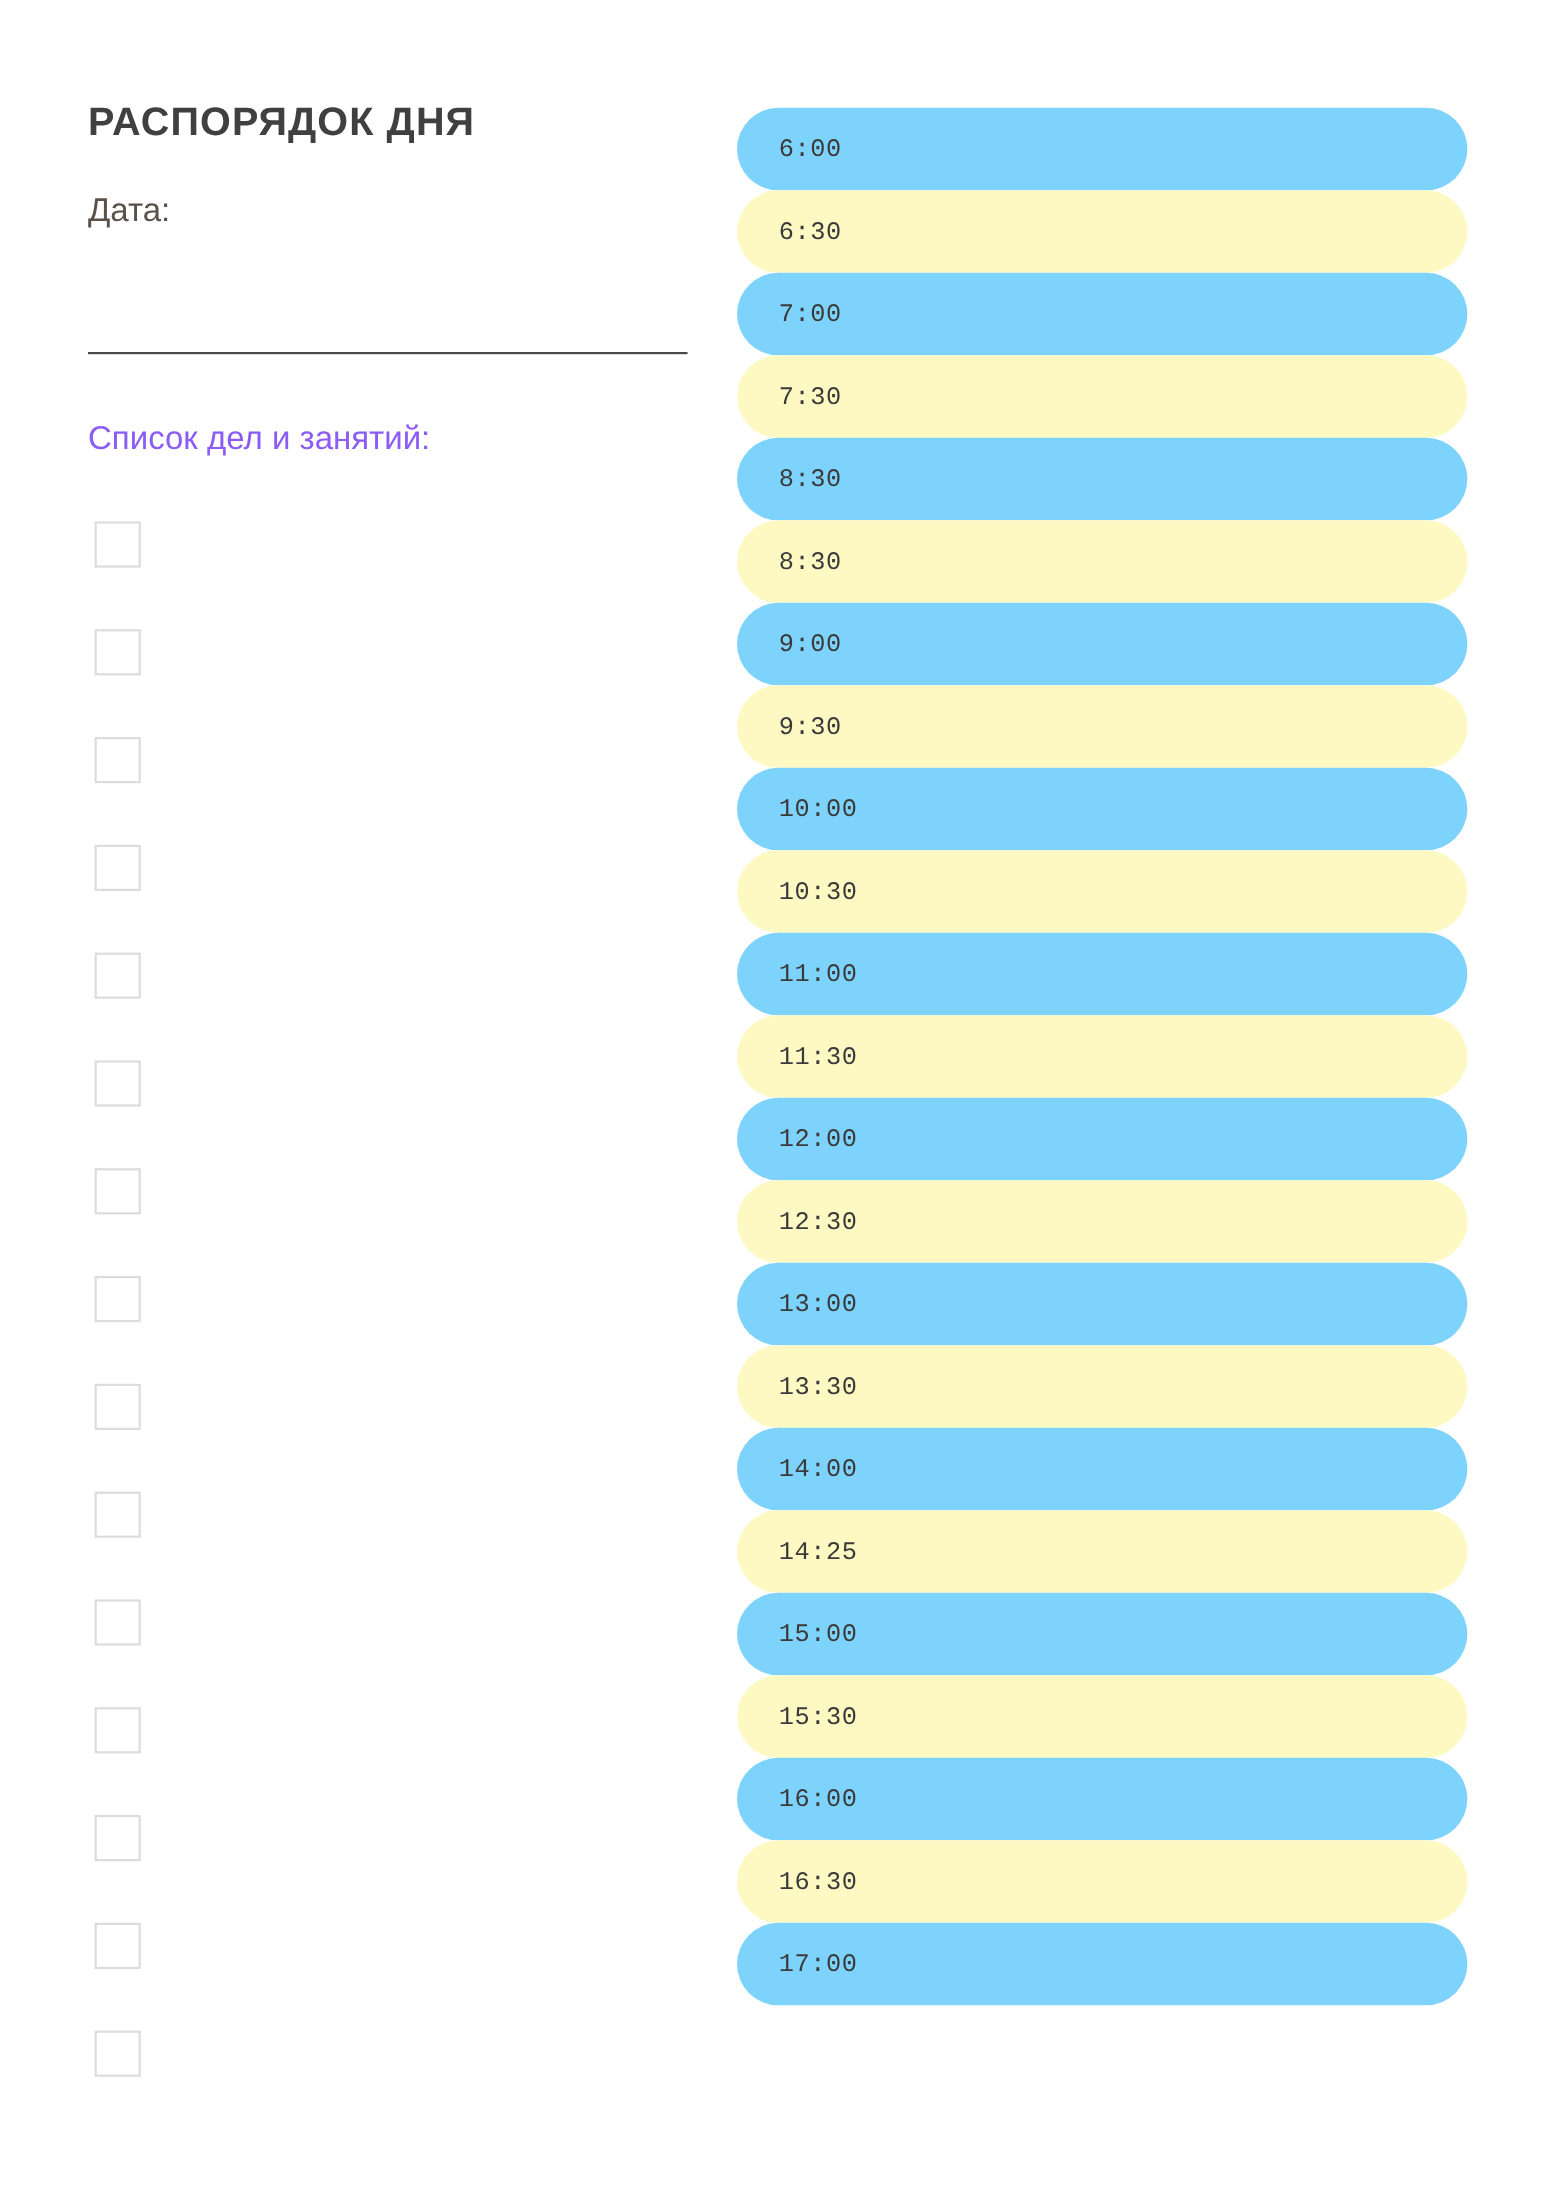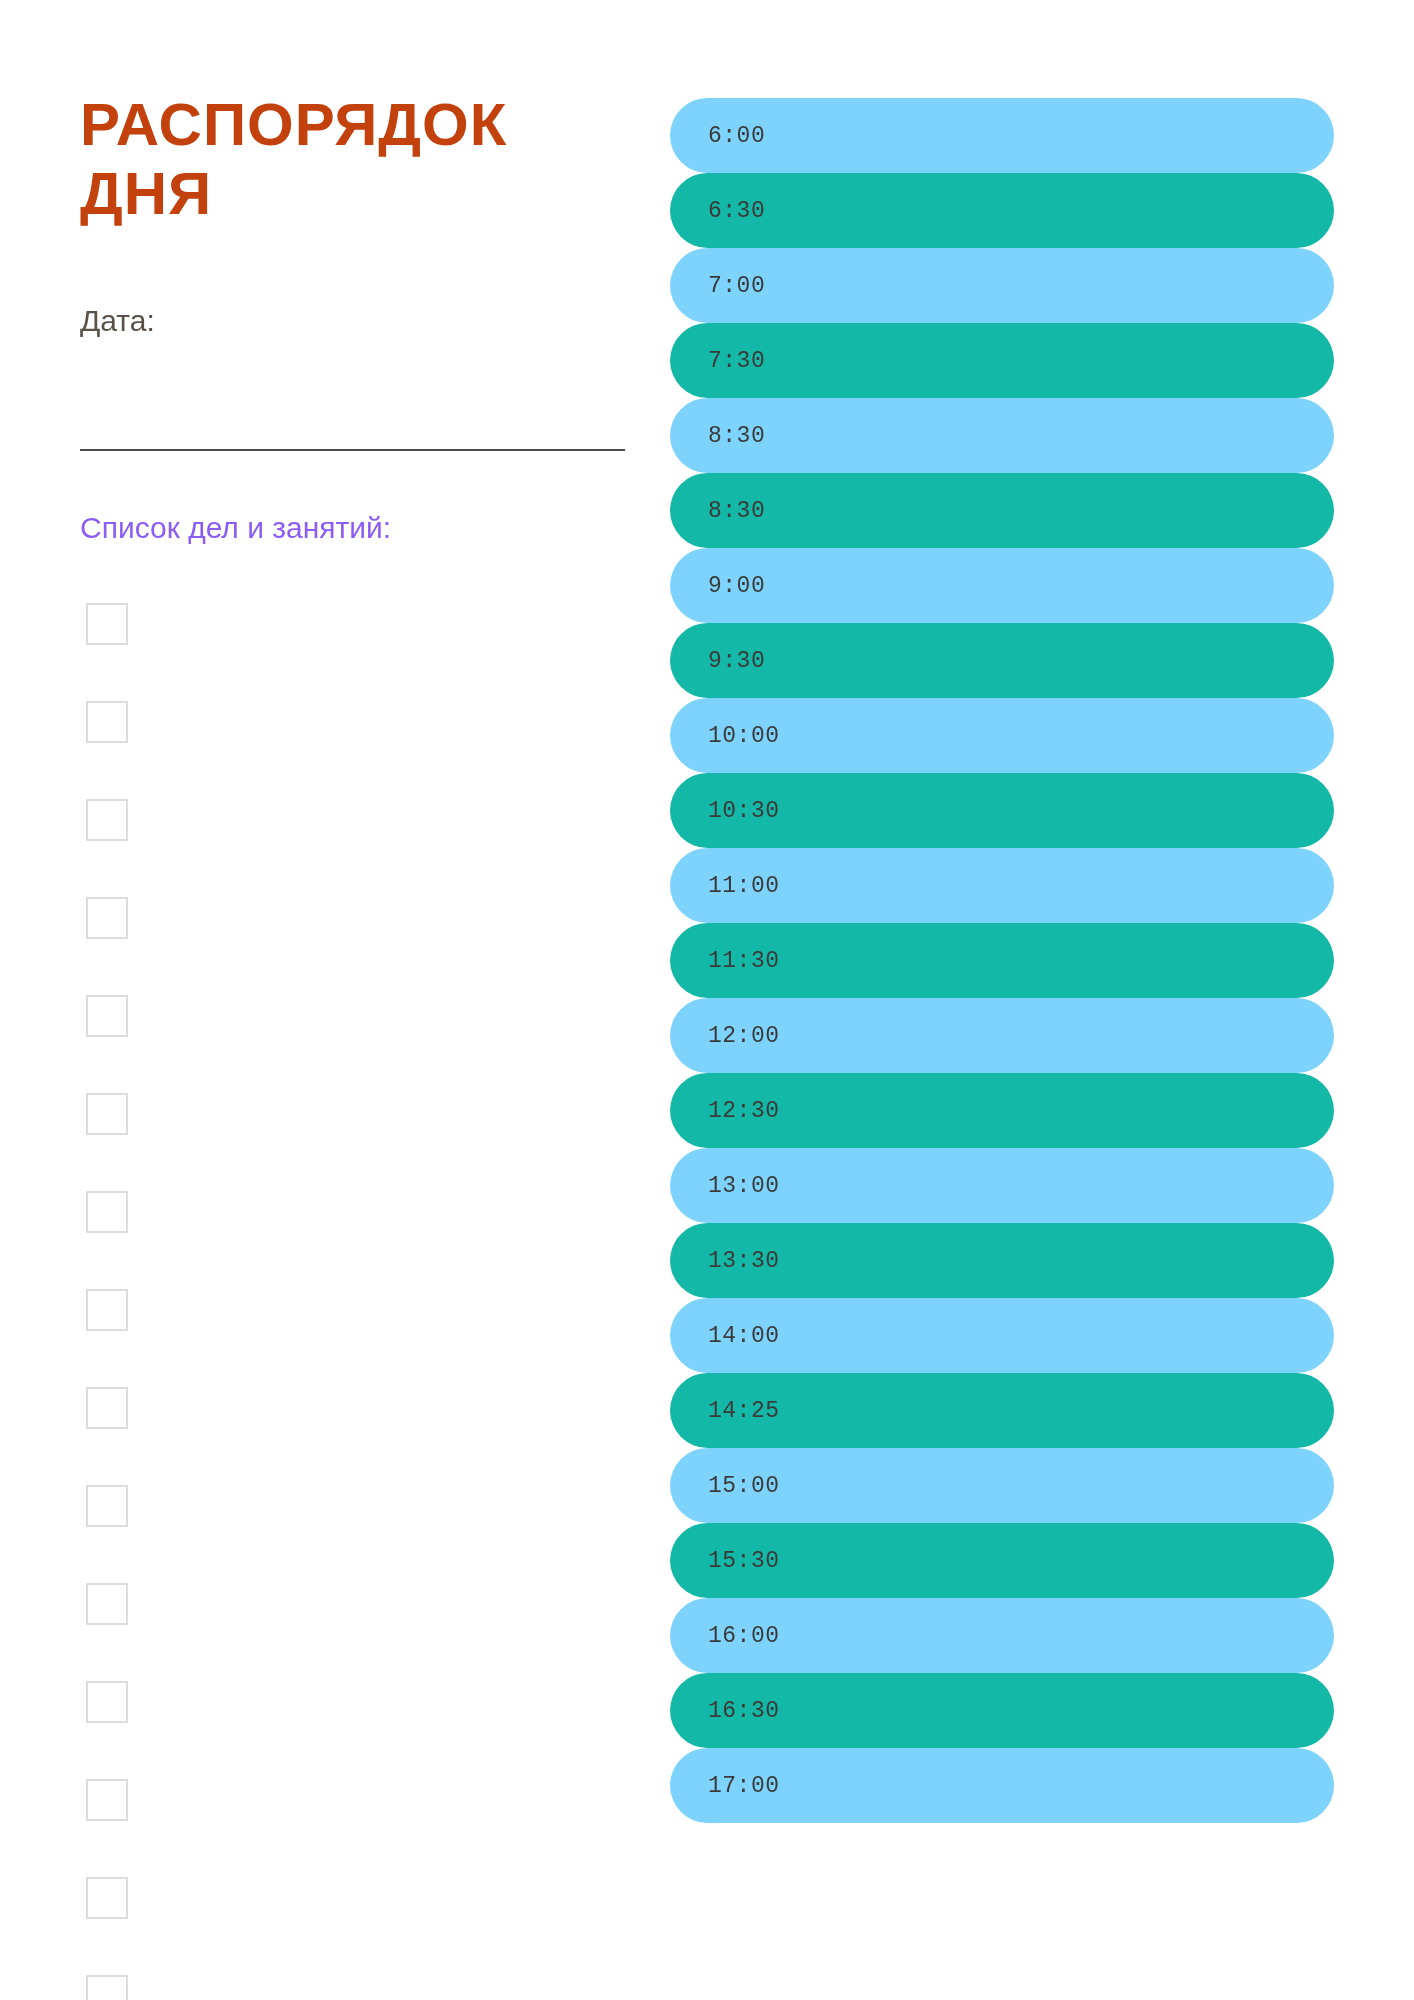--- a/index.html
+++ b/index.html
@@ -22,25 +22,25 @@
     flex-direction: column;
   }
   .right-column {
     flex: 1;
     display: flex;
     flex-direction: column;
     gap: 0;
     padding-top: 8px;
   }
   .title {
-    font-size: 60px;
+    font-size: 36px;
     font-weight: 800;
     letter-spacing: 1px;
-    color: #c2410c;
-    margin-bottom: 76px;
+    color: #404040;
+    margin-bottom: 43px;
   }
   .date-label {
     font-size: 30px;
     font-weight: 400;
     color: #5a5148;
     margin-bottom: 111px;
   }
   .divider {
     border: none;
     border-top: 2px solid #4a4a4a;
@@ -74,21 +74,21 @@
     font-size: 23px;
     font-family: "Courier New", Courier, monospace;
     font-weight: 500;
     color: #3a3a3a;
     letter-spacing: 0.5px;
   }
   .time-slot.shaded {
     background: #7dd3fc;
   }
   .time-slot.plain {
-    background: #14b8a6;
+    background: #fef9c3;
   }
 </style>
 </head>
 <body>
 
 <div class="left-column">
   <h1 class="title">РАСПОРЯДОК ДНЯ</h1>
   <div class="date-label">Дата:</div>
   <hr class="divider">
   <div class="tasks-label">Список дел и занятий:</div>

